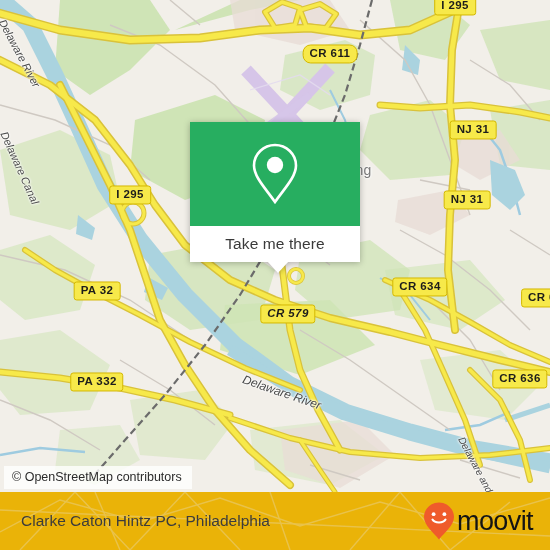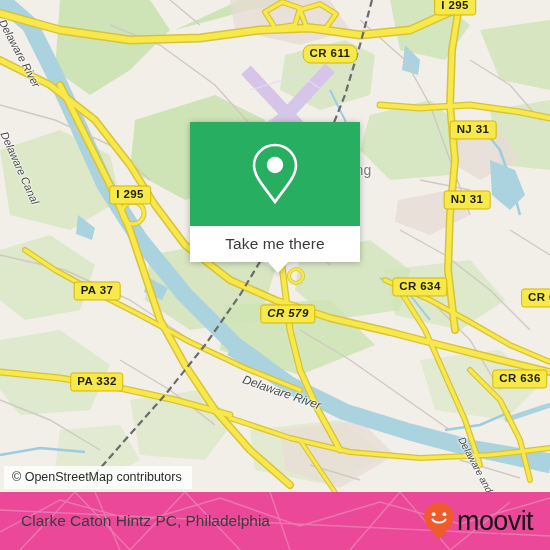--- a/index.html
+++ b/index.html
@@ -103,21 +103,21 @@
     font-size: 12.5px;
     color: #2b2b2b;
     white-space: nowrap;
   }
 
   
   #footer {
     position: absolute;
     left: 0; top: 492px;
     width: 550px; height: 58px;
-    background: #ec4899;
+    background: #eab308;
     overflow: hidden;
   }
   #footer-watermark {
     position: absolute; left: 0; top: 0;
     opacity: 0.30;
   }
   #footer-title {
     position: absolute;
     left: 21px; top: 50%;
     transform: translateY(-50%);
@@ -292,21 +292,21 @@
         </g>
       </g>
     </svg>
 
     <div>
       <div class="shield" style="left:330px; top:54px;border-radius:8px;">CR 611</div>
       <div class="shield" style="left:455px; top:6px;">I 295</div>
       <div class="shield" style="left:473px; top:130px;">NJ 31</div>
       <div class="shield" style="left:467px; top:200px;">NJ 31</div>
       <div class="shield" style="left:130px; top:195px;">I 295</div>
-      <div class="shield" style="left:97px;  top:291px;">PA 37</div>
+      <div class="shield" style="left:97px;  top:291px;">PA 32</div>
       <div class="shield" style="left:420px; top:287px;text-align:right;">CR 634</div>
       <div class="shield" style="left:542px; top:298px;">CR 6</div>
       <div class="shield" style="left:288px; top:314px;font-style:italic;">CR 579</div>
       <div class="shield" style="left:97px;  top:382px;">PA 332</div>
       <div class="shield" style="left:478px; top:379px;margin-left:42px;">CR 636</div>
     </div>
 
     <div>
       <div class="maplabel waterlabel" style="left:2px;   top:14px;  transform:rotate(62deg);">Delaware River</div>
       <div class="maplabel waterlabel" style="left:4px;   top:126px; transform:rotate(66deg);">Delaware Canal</div>

